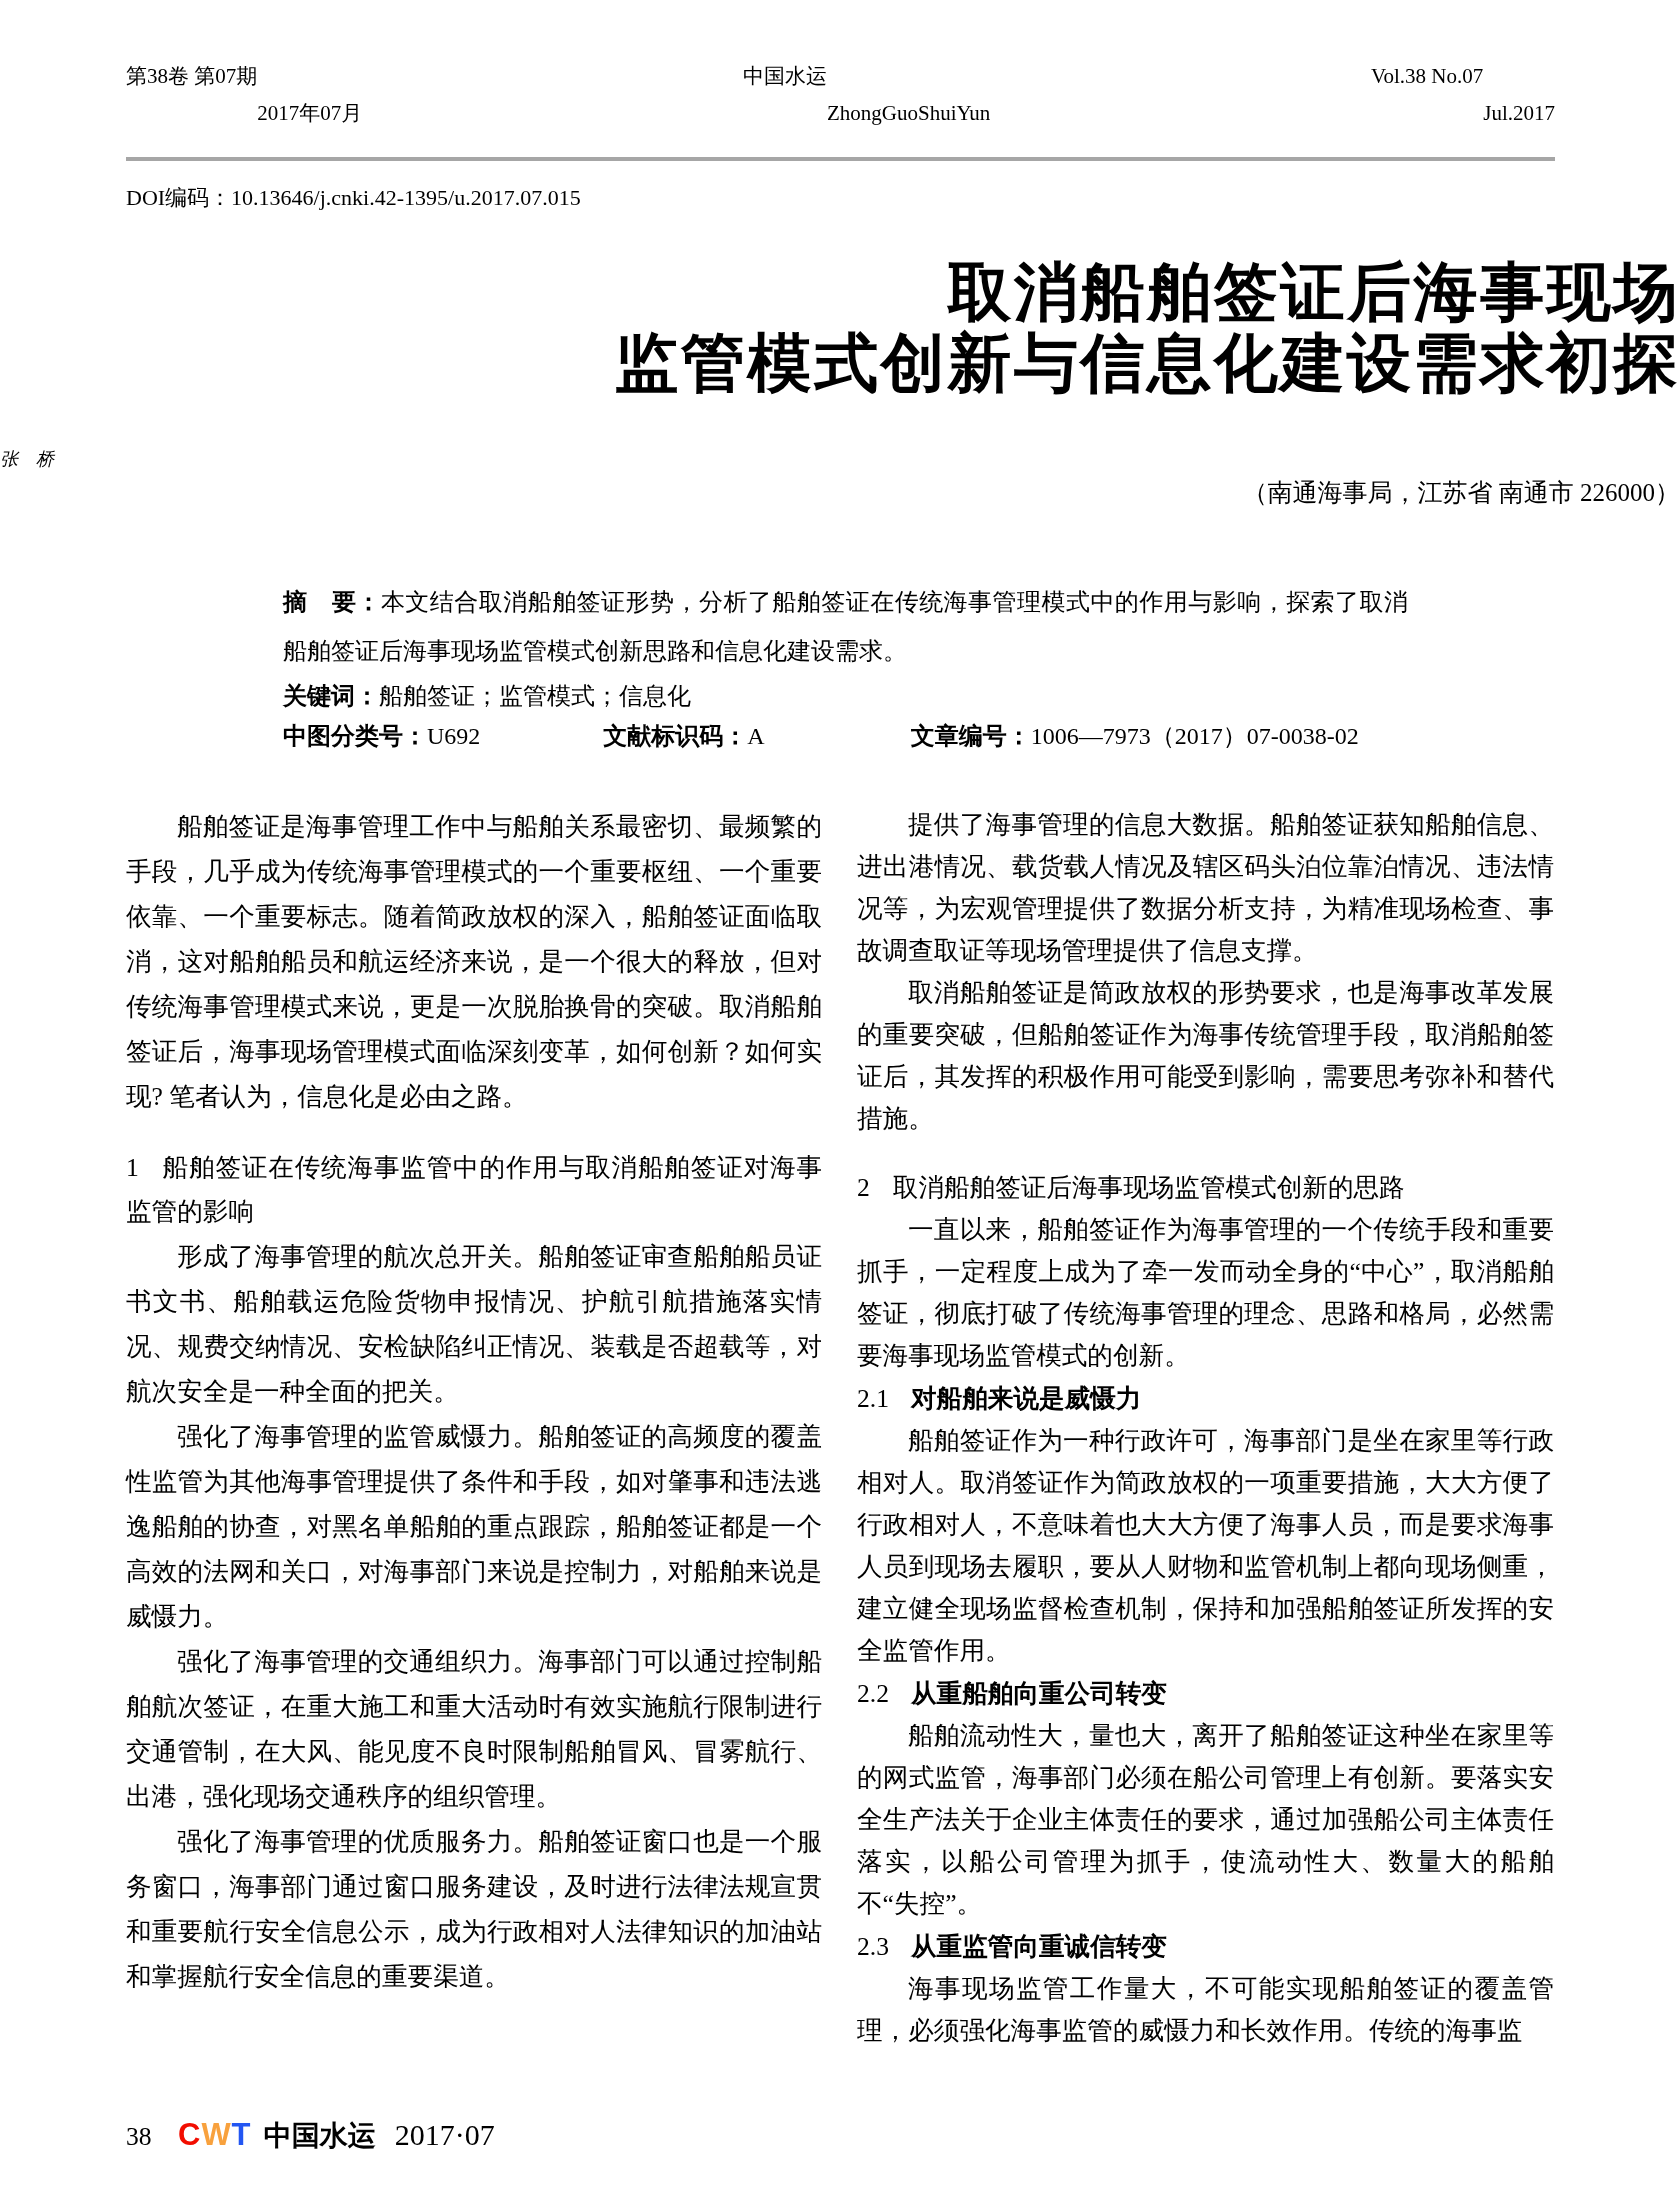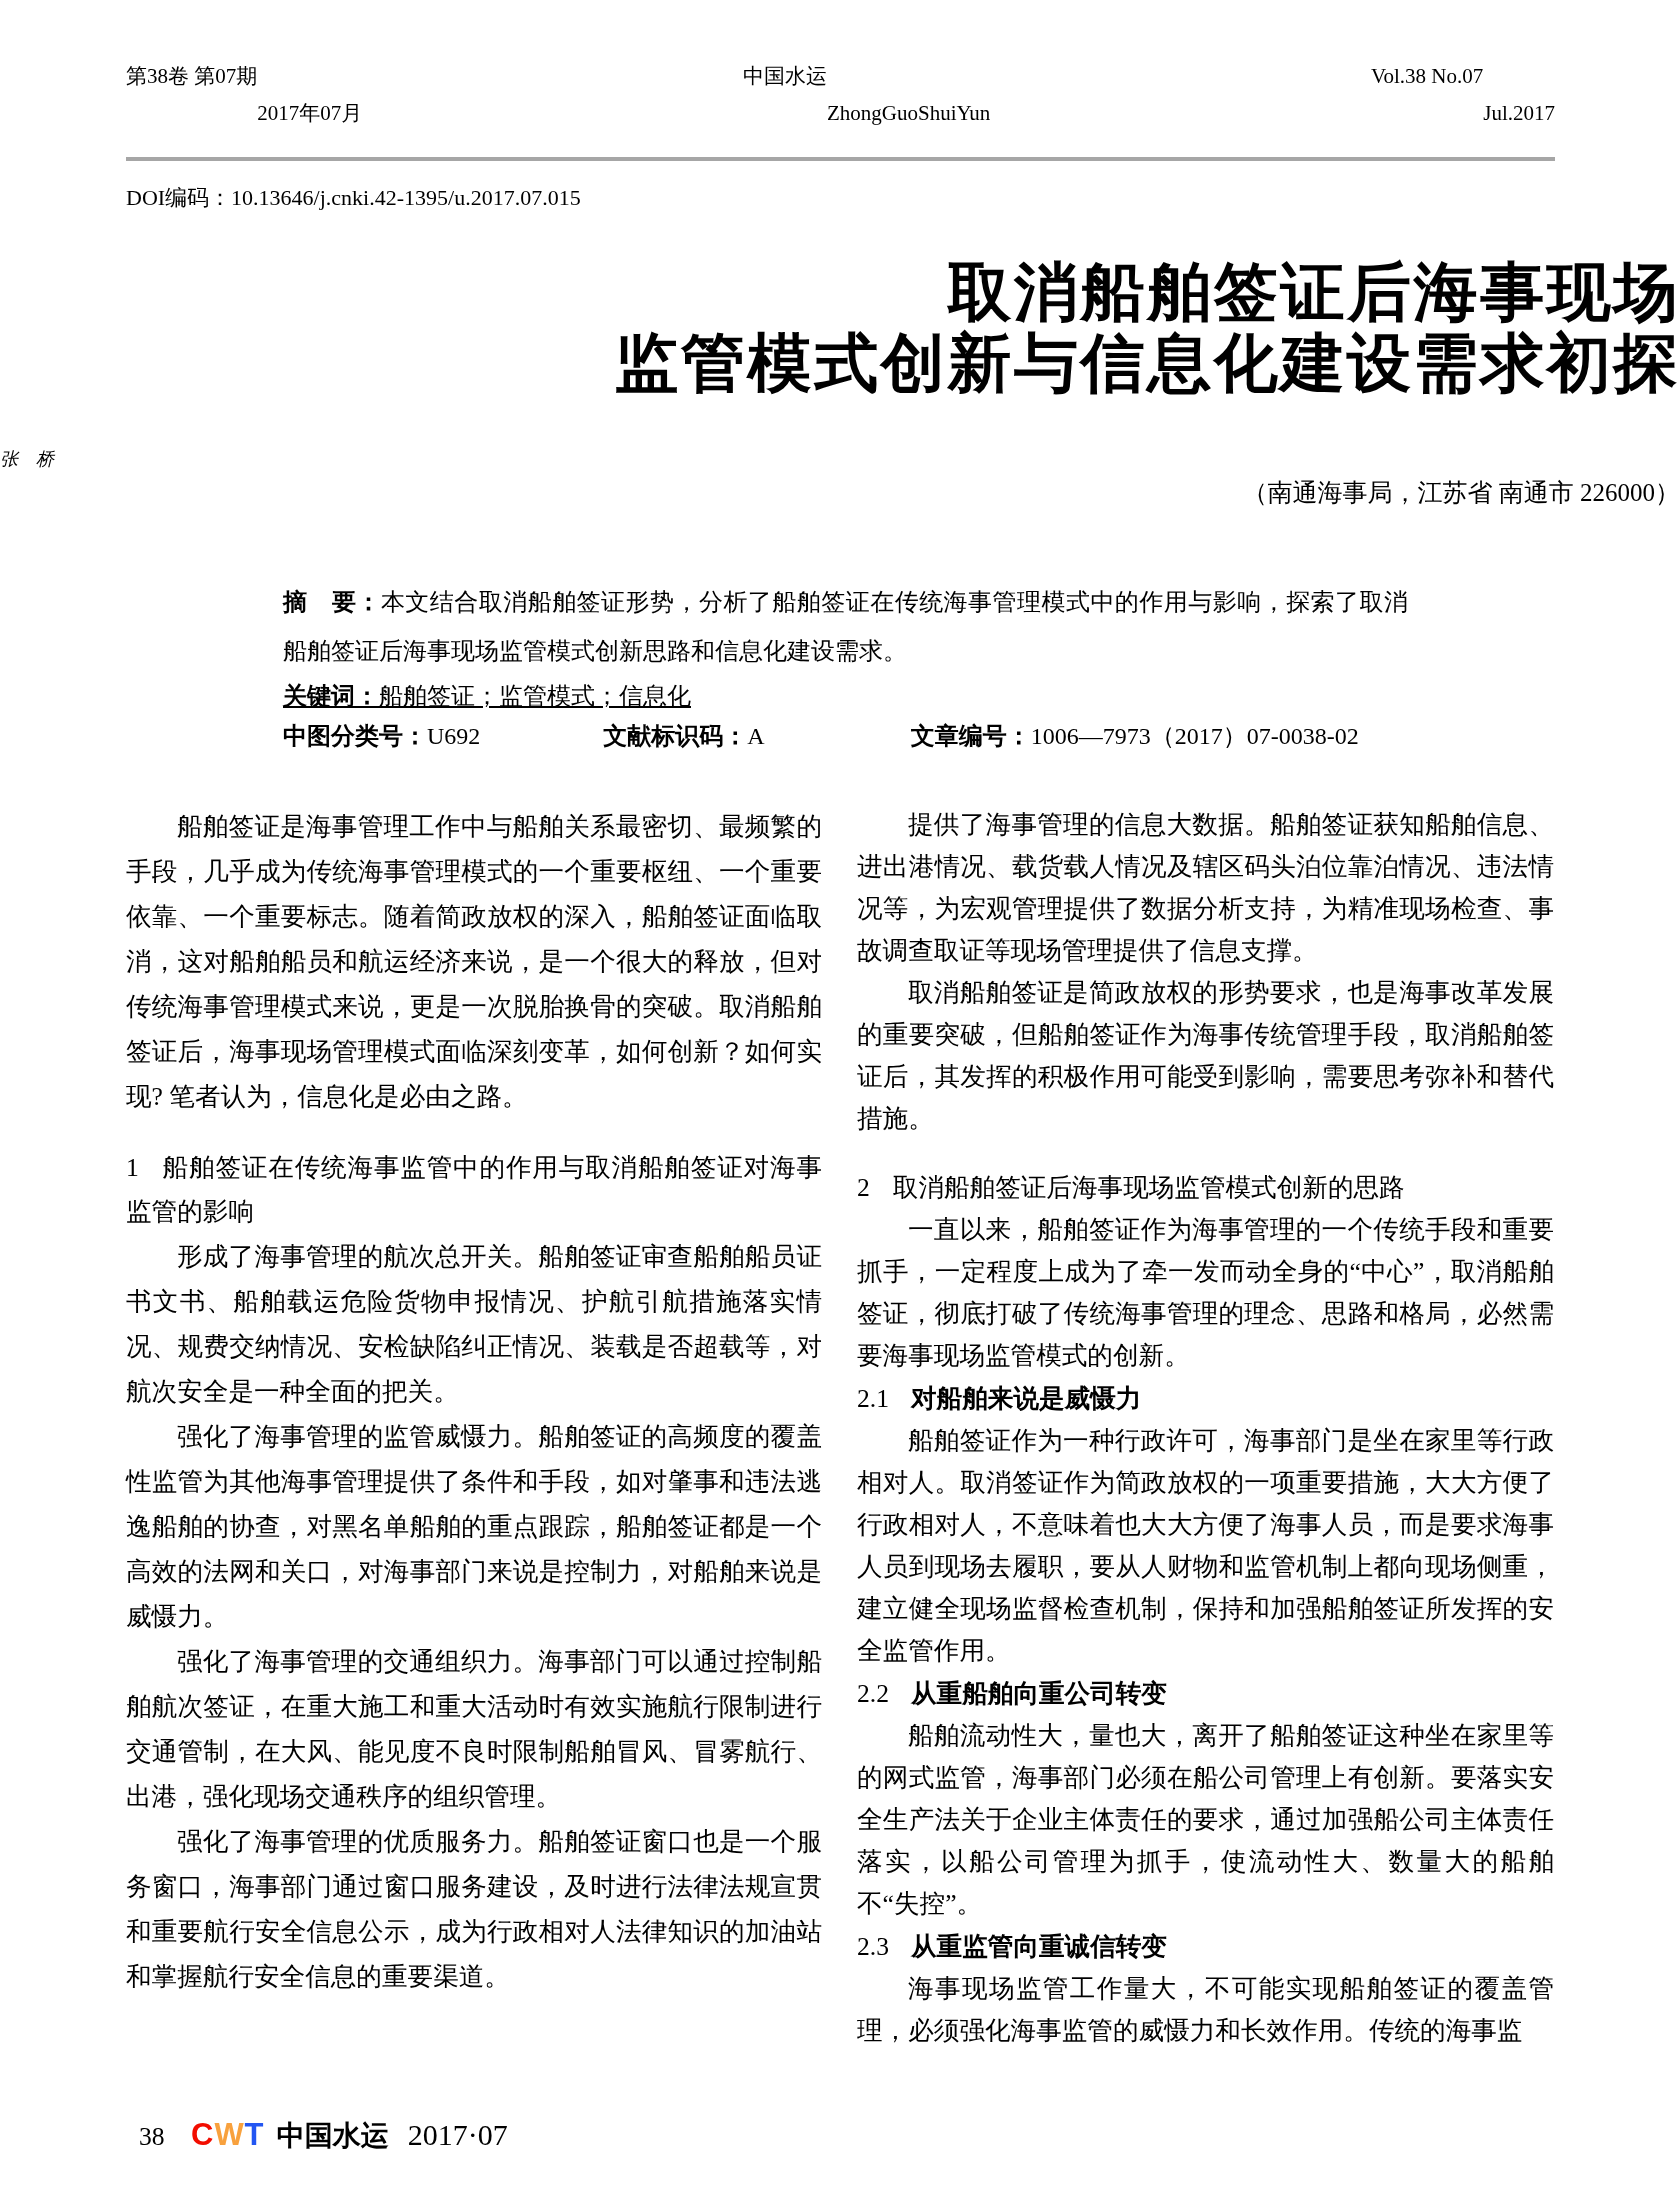--- a/index.html
+++ b/index.html
@@ -16,38 +16,38 @@
   .doi{position:absolute;left:126px;top:185px;font-size:22px;line-height:25px;}
   
   .title{position:absolute;left:0;right:0;top:257px;margin:0;text-align:right;
          font-size:64px;line-height:71px;font-weight:bold;letter-spacing:2.6px;}
   .author{position:absolute;left:0;right:0;top:445px;text-align:left;font-size:18px;line-height:28px;font-style:italic;}
   .affil{position:absolute;left:0;right:0;top:480px;text-align:right;font-size:25px;line-height:26.5px;}
   
   .abstract{position:absolute;left:283px;width:1125px;top:577px;}
   .abstract p{margin:0;}
   .abs-p{font-size:24px;line-height:49px;text-align:justify;word-break:break-all;}
-  .kw-line{font-size:24px;line-height:39px;text-decoration:underline;}
+  .kw-line{font-size:24px;line-height:39px;}
   .meta-line{font-size:24px;line-height:39px;white-space:nowrap;}
   .lab{font-family:"Liberation Sans", sans-serif;font-weight:bold;}
   .meta-gap1{margin-left:123px;}
   .meta-gap2{margin-left:146px;}
   
   .col{position:absolute;top:804px;width:696px;font-size:25.6px;text-align:justify;word-break:break-all;}
   .col-left{left:126px;line-height:45px;}
   .col-right{left:857px;width:697px;line-height:42px;}
   .col p{margin:0;text-indent:51px;}
   .sec{margin:26.5px 0 0 0;font-size:25.6px;font-weight:normal;text-indent:0;}
   .col-left .sec{line-height:44px;}
   .sec .num{margin-right:23px;}
   .sub{margin:0;font-size:25.6px;text-indent:0;}
   .sub .num{font-weight:normal;margin-right:22px;}
   .sub .st{font-family:"Liberation Sans", sans-serif;font-weight:bold;}
   
-  .pfooter{position:absolute;left:139px;top:2117px;display:flex;align-items:baseline;text-align:right;}
+  .pfooter{position:absolute;left:126px;top:2117px;display:flex;align-items:baseline;text-align:right;}
   .pfooter .pageno{font-size:25.6px;}
   .pfooter .logo{margin-left:26.5px;font-family:"Liberation Sans", sans-serif;
                  font-weight:bold;font-size:31px;letter-spacing:0.9px;}
   .pfooter .jname{margin-left:12.3px;font-family:"Liberation Sans", sans-serif;
                   font-weight:bold;font-size:28px;}
   .pfooter .issue{margin-left:19px;font-size:30px;}
 </style>
 </head>
 <body>
 

